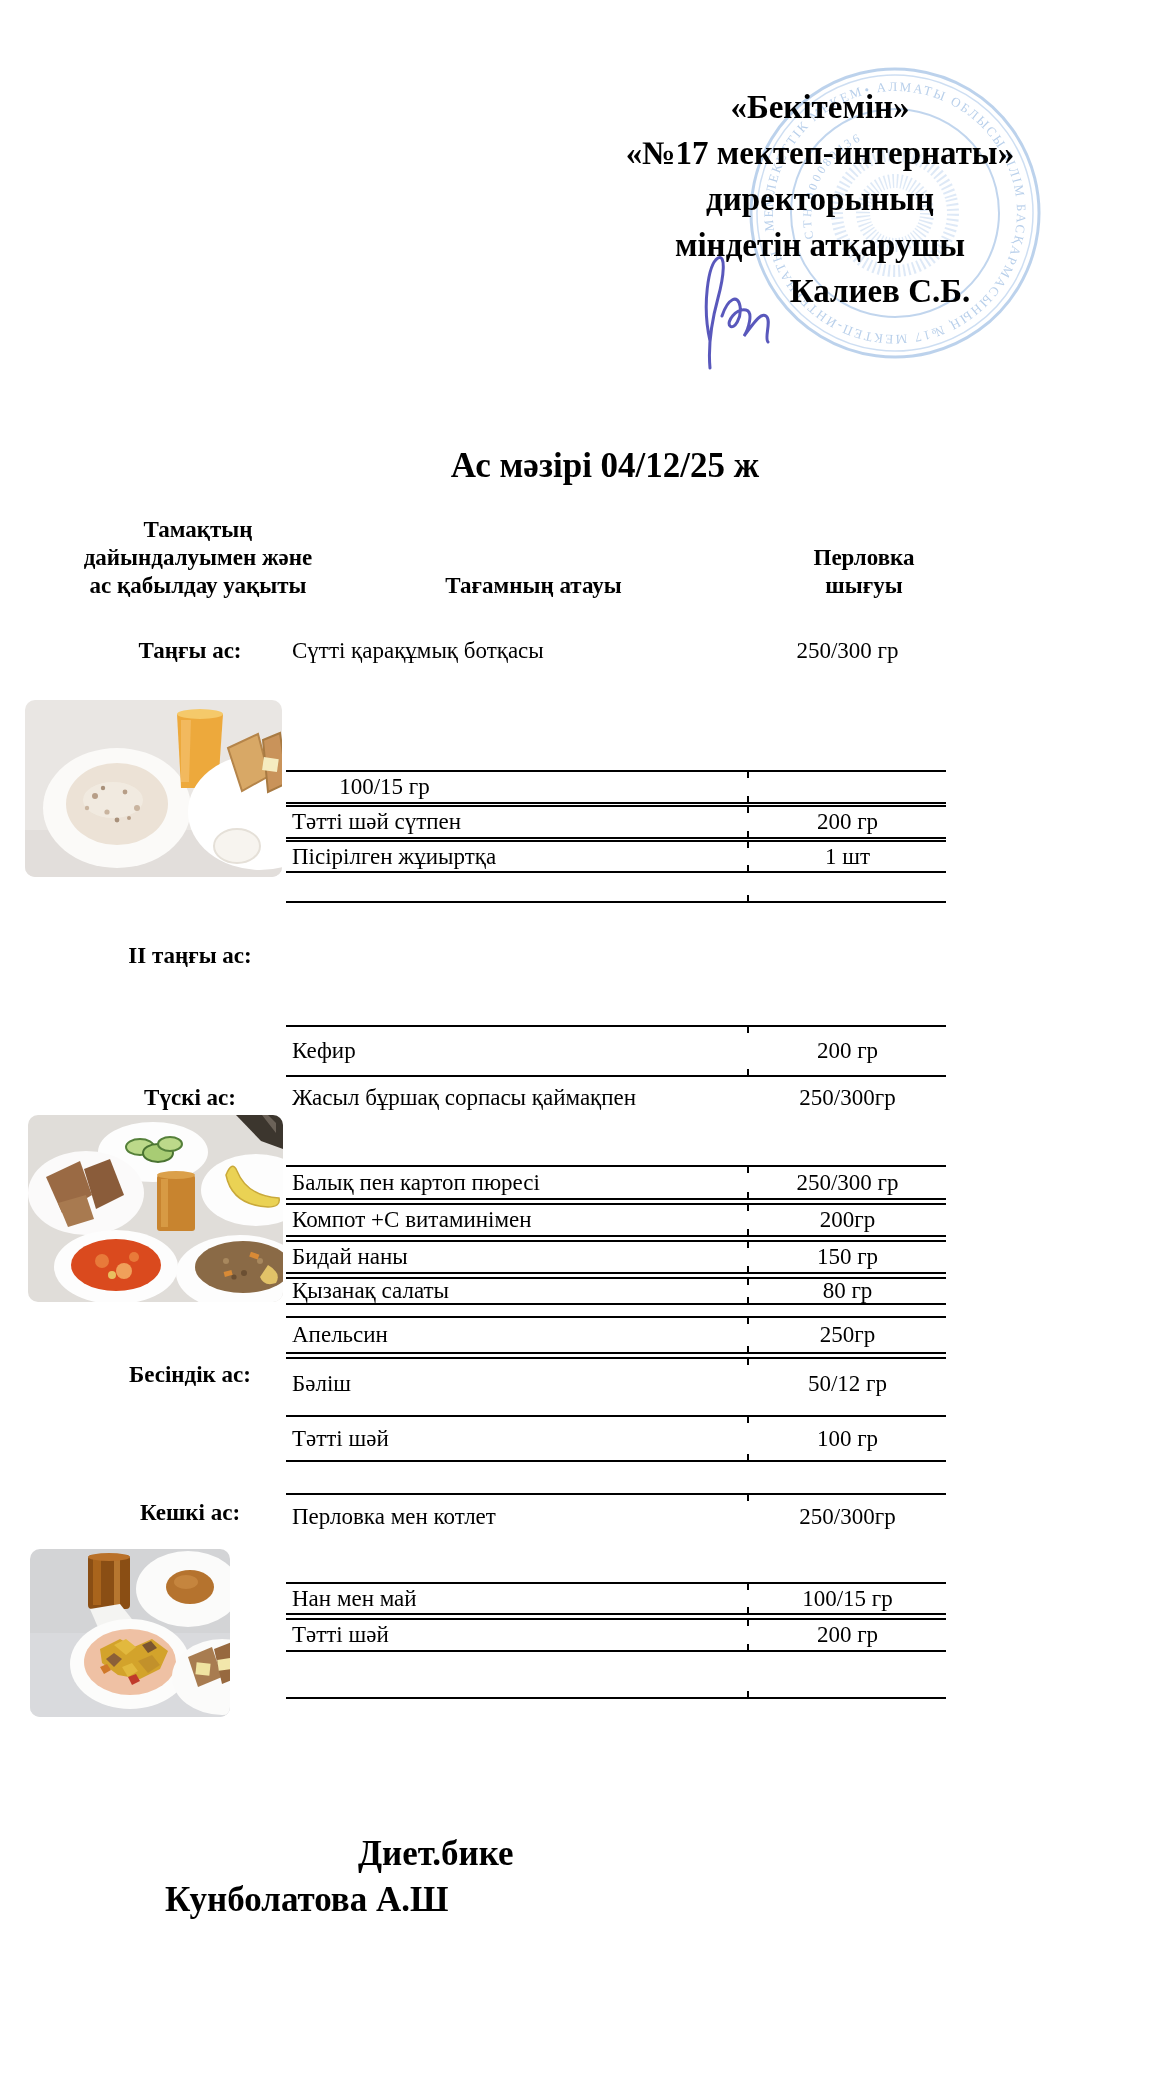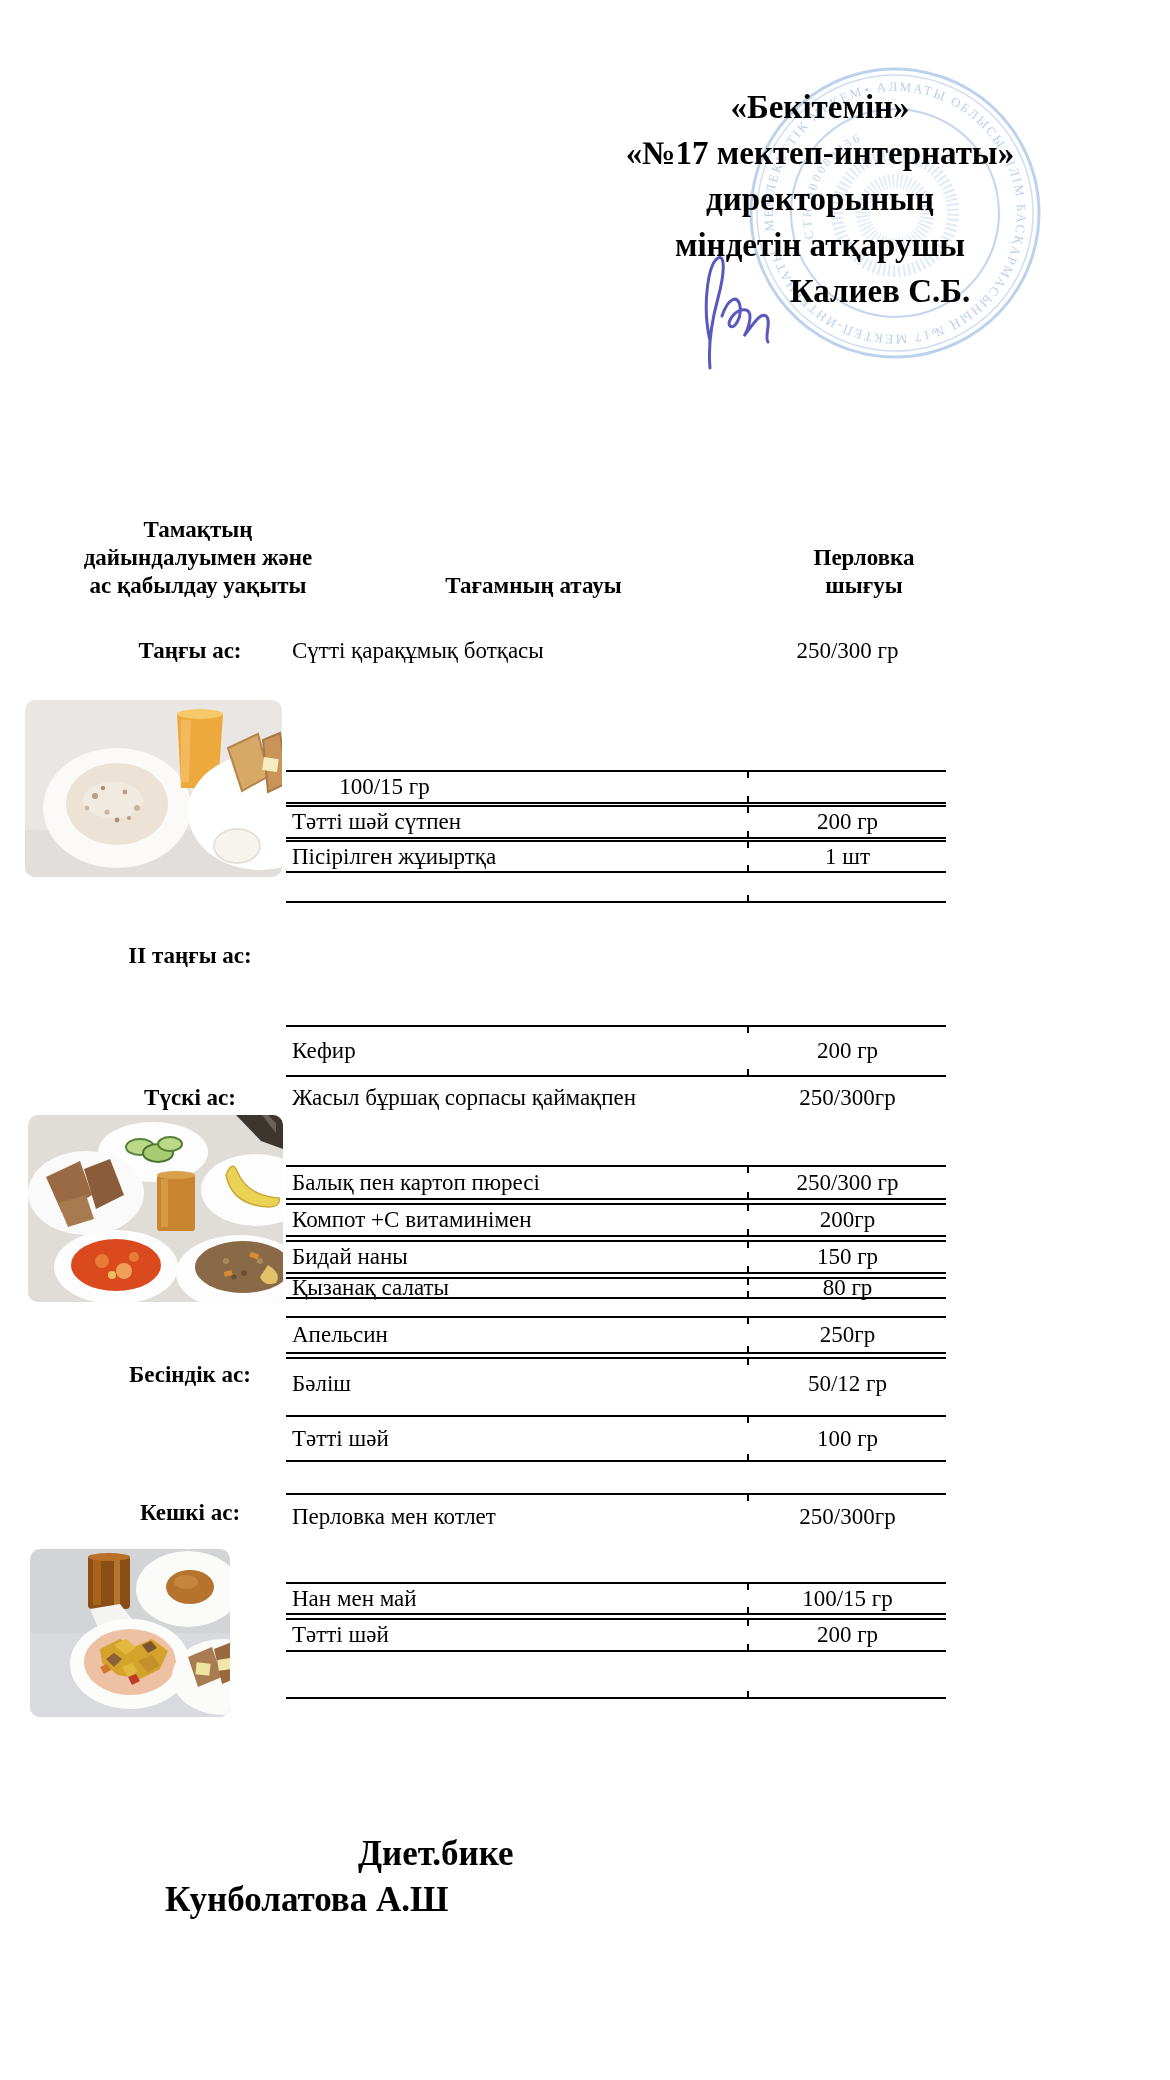--- a/index.html
+++ b/index.html
@@ -83,20 +83,21 @@
     <div>міндетін атқарушы</div>
     <div class="l5">Калиев С.Б.</div>
   </div>
 
   <svg class="sig" width="120" height="130" viewBox="0 0 120 130">
     <path d="M22,95 C14,60 20,18 30,12 C38,8 36,30 30,52 C24,74 20,100 22,122
              M34,70 C40,52 50,48 52,60 C54,72 46,84 42,80 C38,76 48,62 58,64
              C66,66 60,84 56,90 C64,80 72,66 78,70 C84,74 76,92 80,96" stroke="#4746b5" fill="none" stroke-width="3" stroke-linecap="round" opacity="0.9"></path>
   </svg>
 
+  <div class="title">Ас мәзірі 04/12/25 ж</div>
 
   <div class="hcol hcol2">Тағамның атауы</div>
   <div class="hcol hcol1">
     <div>Тамақтың</div>
     <div>дайындалуымен және</div>
     <div>ас қабылдау уақыты</div>
   </div>
   <div class="hcol hcol3">
     <div>Перловка</div>
     <div>шығуы</div>
@@ -140,21 +141,21 @@
     <span class="amt">250/300 гр</span>
   </div>
   <div class="lrow" style="top:1203px;height:34px">
     <span class="dish">Компот +С витаминімен</span>
     <span class="amt">200гр</span>
   </div>
   <div class="lrow" style="top:1240px;height:34px">
     <span class="dish">Бидай наны</span>
     <span class="amt">150 гр</span>
   </div>
-  <div class="lrow" style="top:1277px;height:22px">
+  <div class="lrow" style="top:1277px;height:28px">
     <span class="dish">Қызанақ  салаты</span>
     <span class="amt">80 гр</span>
   </div>
   <div class="lrow" style="top:1316px;height:38px">
     <span class="dish">Апельсин</span>
     <span class="amt">250гр</span>
   </div>
 
   <div class="lrow top-only" style="top:1357px;height:52px">
     <span class="dish">Бәліш</span>

